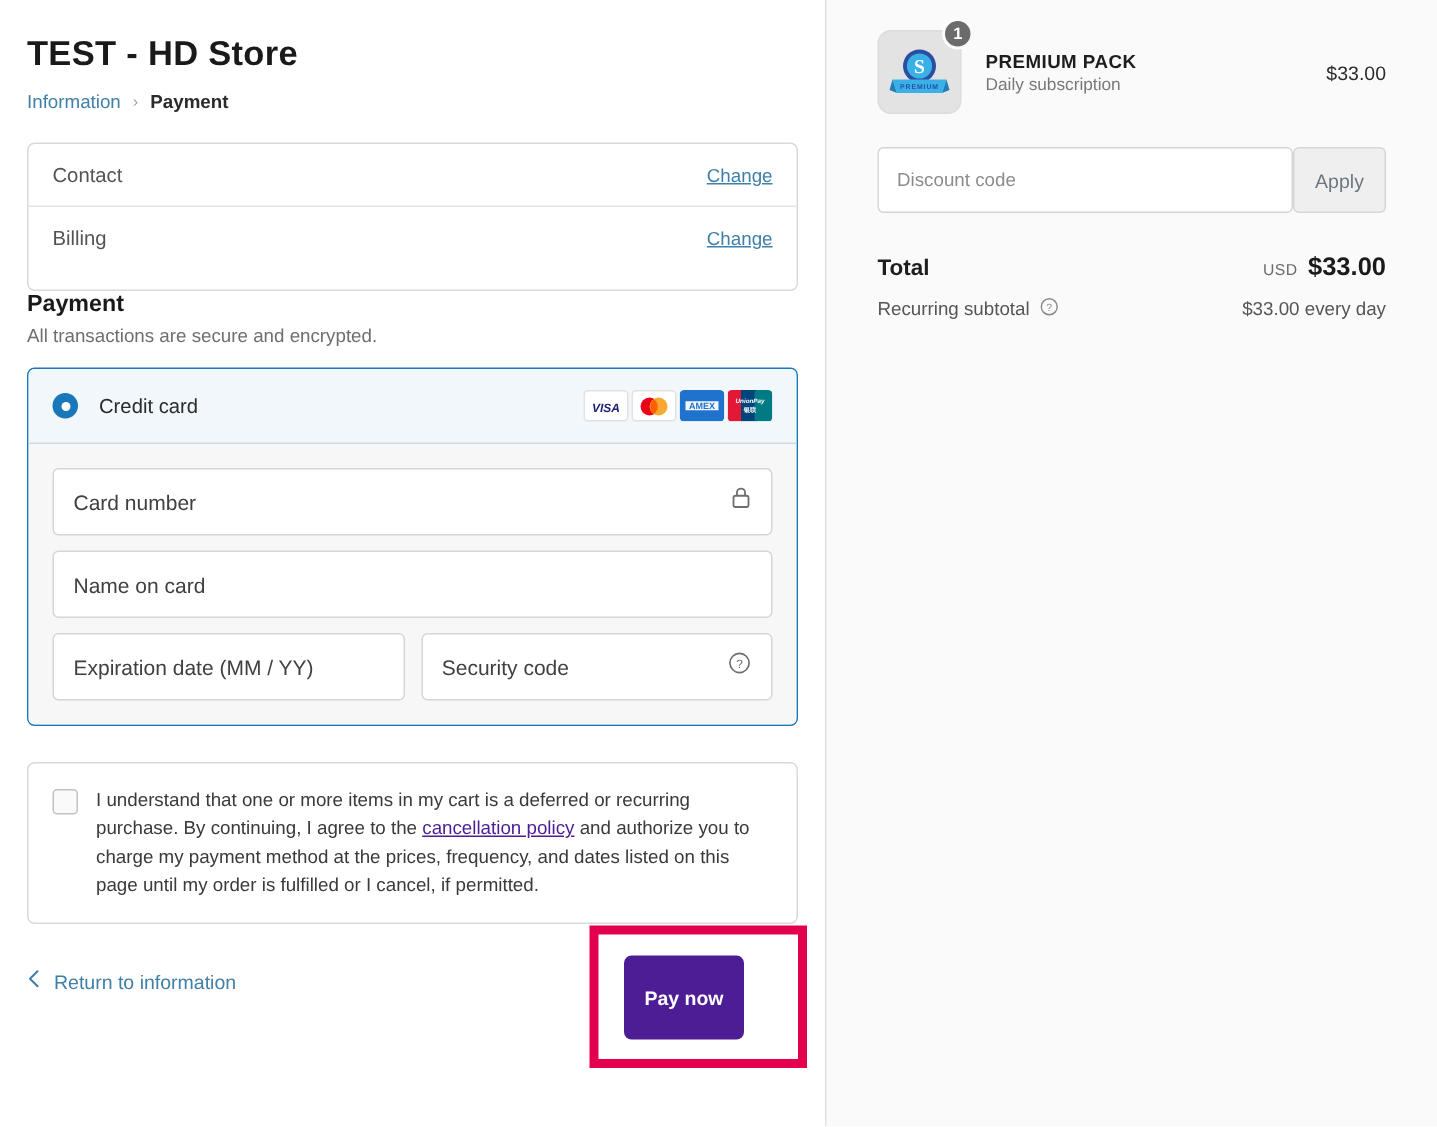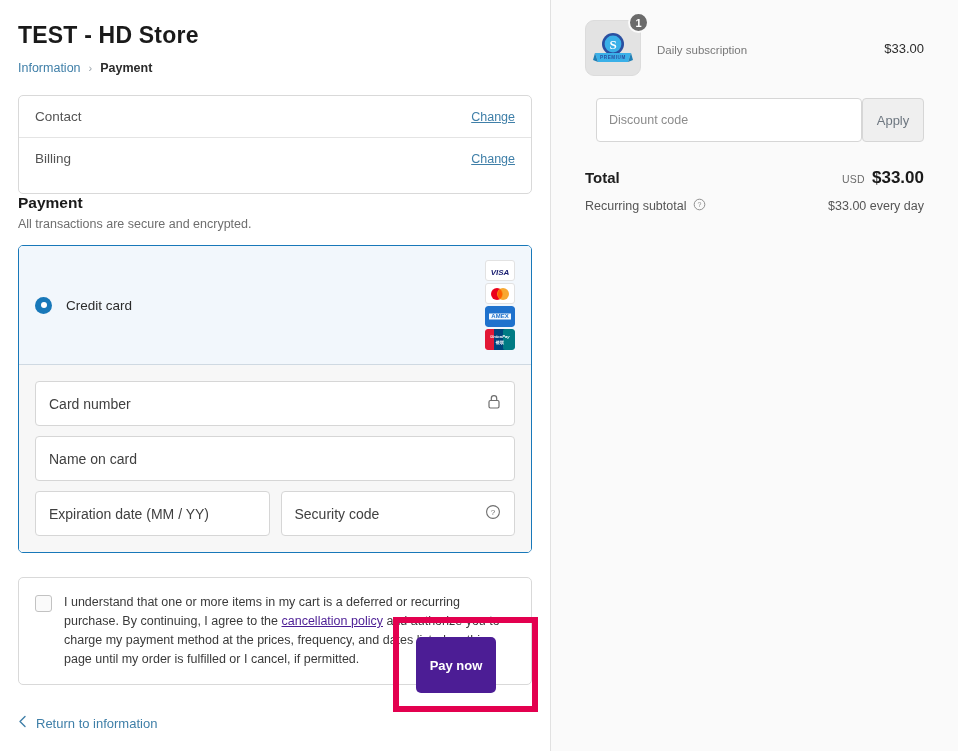--- a/index.html
+++ b/index.html
@@ -47,21 +47,21 @@
     background: #f2f7fc; display: flex; align-items: center;
     padding: 14px 16px; border-bottom: 1px solid #cfd9e2;
   }
   .radio-outer {
     width: 17px; height: 17px; border-radius: 50%;
     background: #1878b9; display: flex; align-items: center; justify-content: center;
     margin-right: 14px; flex: 0 0 auto;
   }
   .radio-dot { width: 6px; height: 6px; border-radius: 50%; background: #fff; }
   .pay-label { font-size: 13.5px; color: #2b2b2b; flex: 1; }
-  .brands { display: flex; gap: 2px; align-items: center; flex-direction: column; }
+  .brands { display: flex; gap: 2px; align-items: center; }
   .brand {
     width: 30px; height: 21px; border-radius: 3px; background: #fff;
     border: 1px solid #e2e2e2; display: flex; align-items: center; justify-content: center;
     overflow: hidden;
   }
   .brand.filled { border: none; }
 
   .pay-body { background: #f7f7f7; padding: 16px; }
   .fld {
     background: #fff; border: 1px solid #d6d6d6; border-radius: 4px;
@@ -119,21 +119,21 @@
     border-radius: 50%; background: #6b6b6b; color: #fff;
     font-size: 11px; font-weight: bold;
     display: flex; align-items: center; justify-content: center;
     border: 2px solid #fafafa;
   }
   .li-info { flex: 1; }
   .li-title { font-size: 12.5px; font-weight: bold; color: #1e1e1e; letter-spacing: .3px; }
   .li-sub { font-size: 11.5px; color: #787878; margin-top: 3px; }
   .li-price { font-size: 13px; color: #2b2b2b; }
 
-  .disc-row { display: flex; gap: 0; margin-bottom: 26px; margin-left: 11px; }
+  .disc-row { display: flex; gap: 0; margin-bottom: 26px; }
   .disc-input {
     flex: 1; height: 44px; background: #fff; border: 1px solid #d6d6d6;
     border-radius: 4px; display: flex; align-items: center; padding: 0 12px;
     font-size: 12.5px; color: #8c8c8c;
   }
   .apply-btn {
     width: 62px; height: 44px; background: #efefef; border: 1px solid #d6d6d6;
     border-radius: 4px; color: #6e7780; font-size: 13px;
     font-family: "Liberation Sans", sans-serif; cursor: pointer;
   }
@@ -279,20 +279,21 @@
             <text x="23" y="22.5" font-family="Liberation Serif, serif" font-size="13" font-weight="bold" fill="#fff" text-anchor="middle">S</text>
             <path d="M5 27 L41 27 L38 36 L8 36 Z" fill="#3ab0e8"></path>
             <path d="M5 27 L8 36 L3 34 Z" fill="#1f7fb5"></path>
             <path d="M41 27 L38 36 L43 34 Z" fill="#1f7fb5"></path>
             <text x="23" y="33.4" font-family="Liberation Sans, sans-serif" font-size="4.6" font-weight="bold" fill="#2a4fa0" text-anchor="middle" letter-spacing="0.6">PREMIUM</text>
           </svg>
         </div>
         <span class="qty-badge">1</span>
       </div>
       <div class="li-info">
+        <div class="li-title">PREMIUM PACK</div>
         <div class="li-sub">Daily subscription</div>
       </div>
       <div class="li-price">$33.00</div>
     </div>
 
     <div class="disc-row">
       <div class="disc-input">
         <span>Discount code</span>
       </div>
       <button class="apply-btn">Apply</button>

